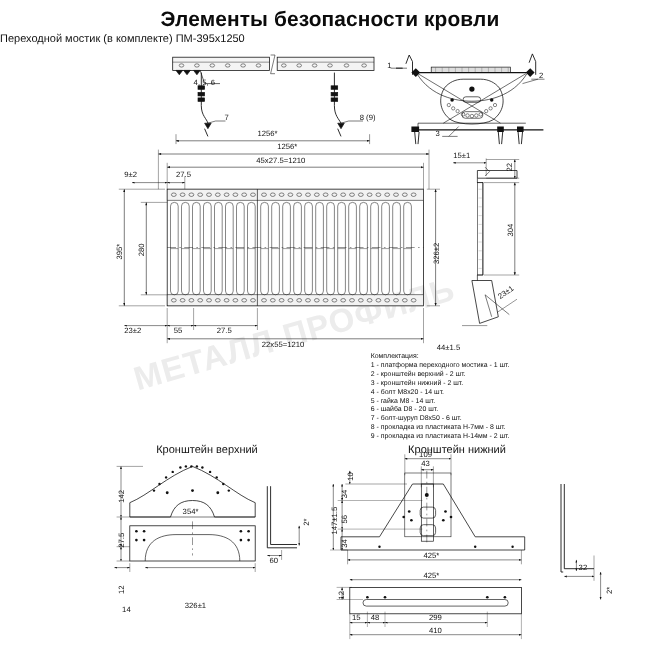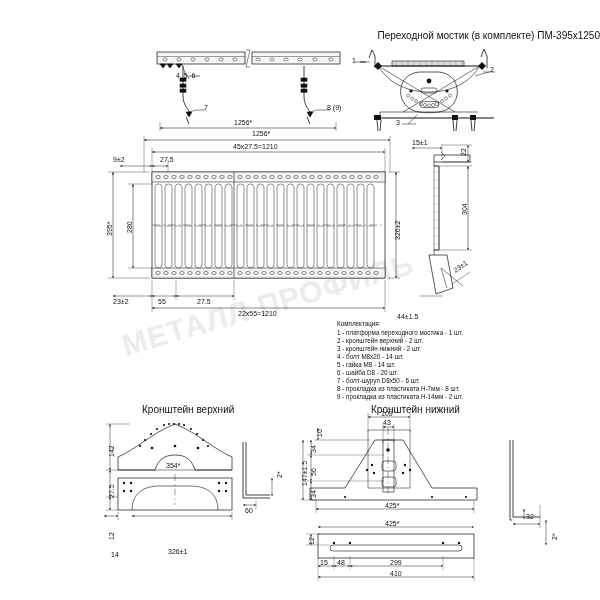--- a/index.html
+++ b/index.html
@@ -16,21 +16,21 @@
     background: #fff;
   }
   .hdr-title {
     position: absolute; left: 0; top: 8px; width: 600px;
     text-align: center;
     font-size: 19px; font-weight: 700; color: #0b0b0b;
     letter-spacing: 0.1px;
   }
   .hdr-sub {
     position: absolute; left: 0; top: 30px; width: 600px;
-    text-align: right;
+    text-align: left;
     font-size: 10px; color: #111;
   }
   svg.draw { position: absolute; left: 0; top: 0; width: 600px; height: 600px; }
 
   .wm {
     position: absolute;
     font-family: "Liberation Sans", sans-serif;
     font-weight: 700;
     color: #ececec;
     letter-spacing: 1px;
@@ -78,20 +78,21 @@
   .spec .st { margin-bottom: 0.5px; }
 </style>
 </head>
 <body>
 
 <div id="page">
 
   <div class="wm" id="wm-text">МЕТАЛЛ ПРОФИЛЬ</div>
   <div class="wm" id="wm-text2"></div>
 
+  <div class="hdr-title">Элементы безопасности кровли</div>
   <div class="hdr-sub">Переходной мостик (в комплекте) ПМ-395х1250</div>
 
   <svg class="draw" viewBox="0 0 600 600">
     <defs>
       <pattern id="hatch" width="3" height="3" patternUnits="userSpaceOnUse" patternTransform="rotate(45)">
         <line x1="0" y1="0" x2="0" y2="3" stroke="#555" stroke-width="0.4"></line>
       </pattern>
       <marker id="ar" markerWidth="6" markerHeight="6" refX="5" refY="2" orient="auto">
         <path d="M0,0 L5,2 L0,4 z" fill="#111"></path>
       </marker>

